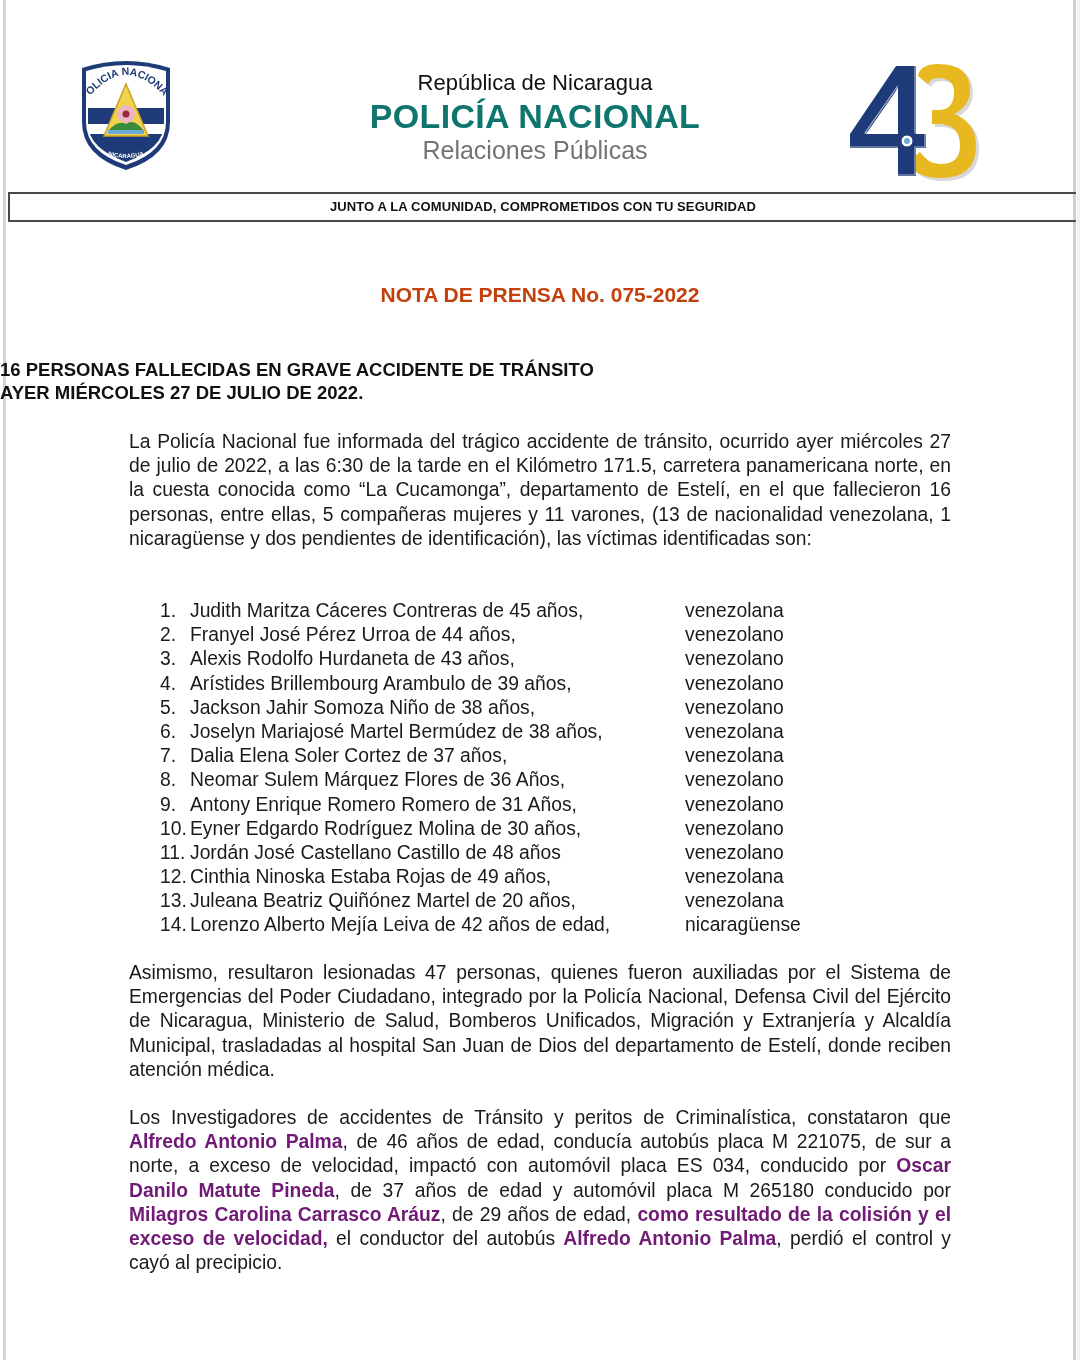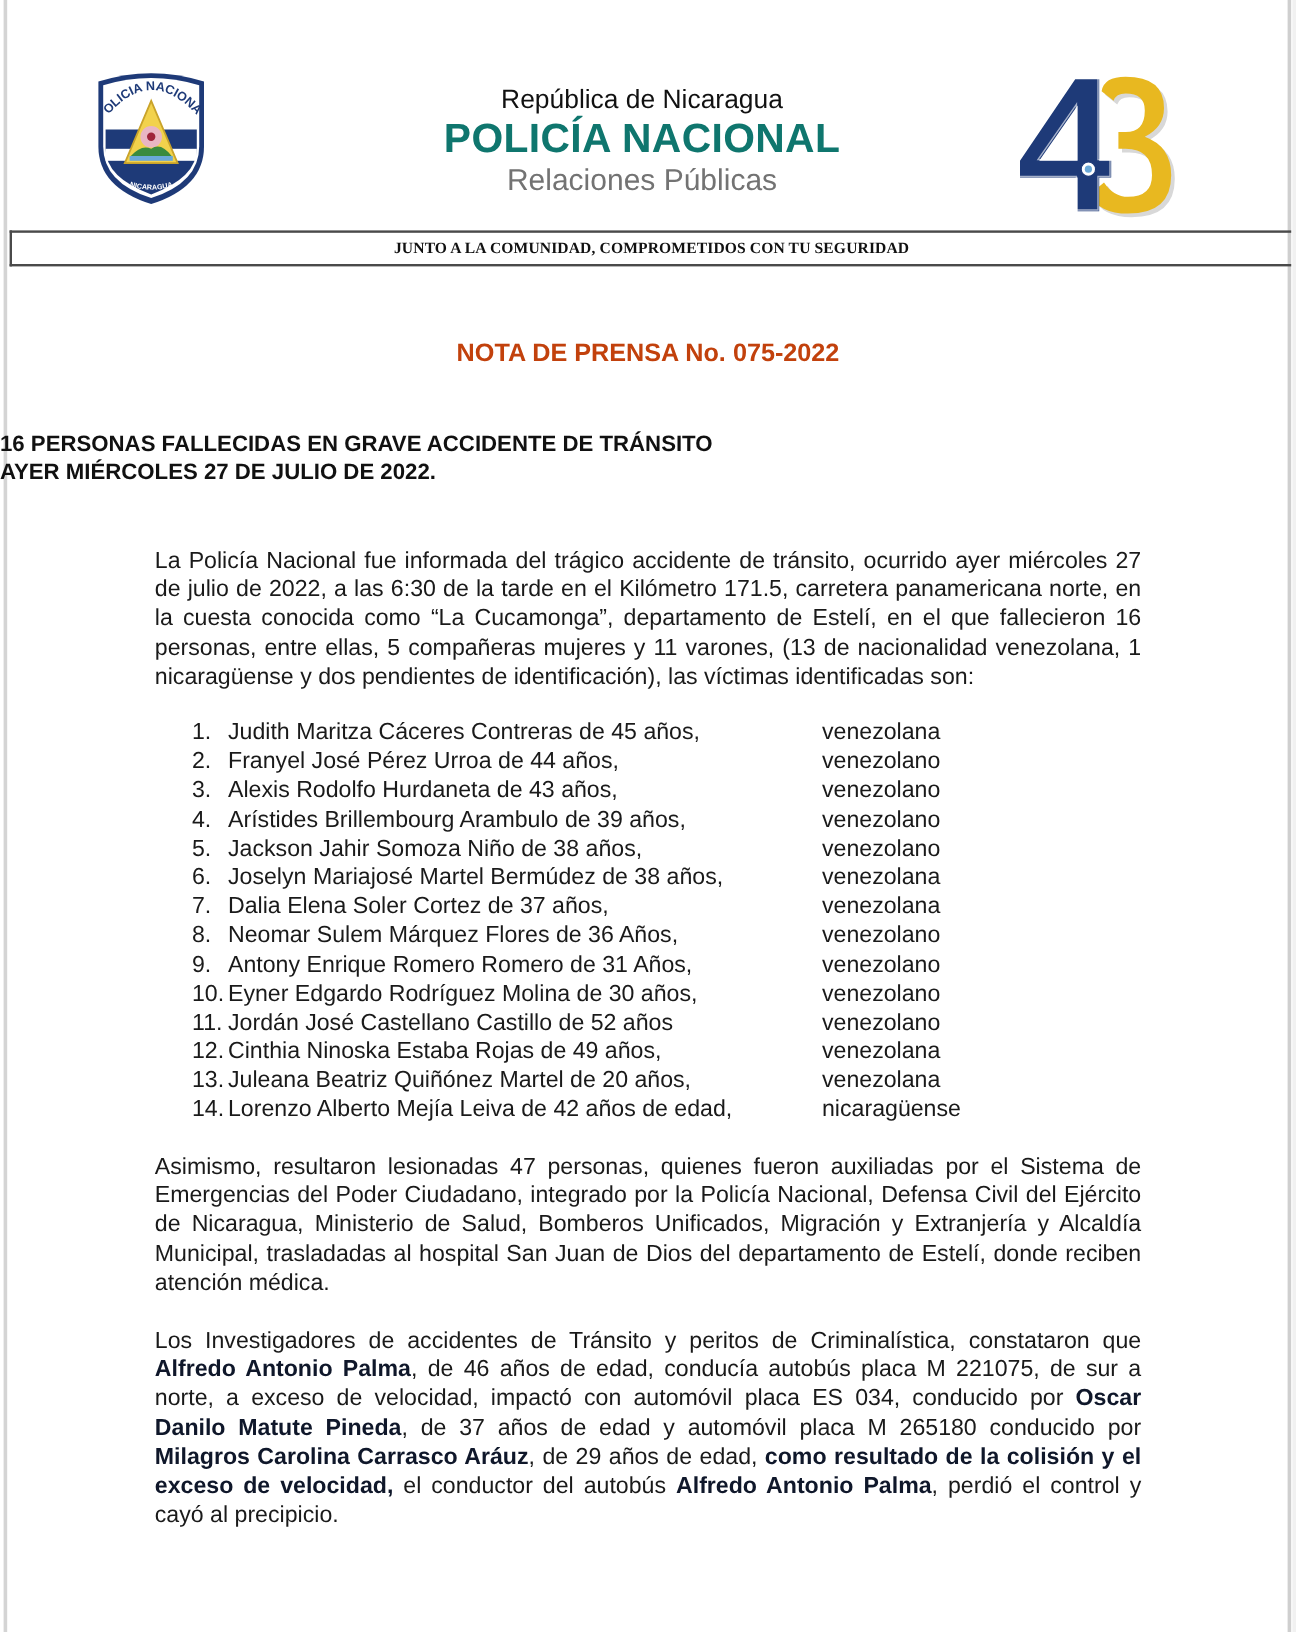--- a/index.html
+++ b/index.html
@@ -16,33 +16,32 @@
 
   .header-text { position: absolute; left: 330px; top: 70px; width: 410px; text-align: center; }
   .hdr-republic { font-size: 22px; line-height: 26px; color: #111; }
   .hdr-police { font-size: 34px; line-height: 40px; font-weight: bold; color: #0f766e; letter-spacing: 0.3px; }
   .hdr-rel { font-size: 25px; line-height: 28px; color: #737373; }
 
   .tagline-box {
     position: absolute; left: 8px; top: 192px; width: 1066px; height: 26px;
     border-top: 2px solid #4a4a4a; border-bottom: 2px solid #4a4a4a; border-left: 2px solid #4a4a4a;
     text-align: center;
-    font-family: Liberation Serif, serif;
   }
   .tagline { font-size: 13px; font-weight: bold; line-height: 26px; letter-spacing: 0.1px; color: #111; }
 
   .press-title { position: absolute; left: 0; width: 1080px; top: 282px; text-align: center;
     font-size: 21px; font-weight: bold; line-height: 26px; color: #c2410c; }
   .headline { position: absolute; left: 0; width: 1080px; top: 358px; 
     font-size: 18.5px; font-weight: bold; line-height: 23px; color: #111; }
 
   .para { position: absolute; left: 129px; width: 822px; font-size: 19.3px; line-height: 24.2px;
     text-align: justify; color: #1a1a1a; }
-  .para b { font-weight: bold; color: #0f172a; }
-  .p1 { top: 430px; margin-top: 26px; }
+  .para b { font-weight: bold; color: #701a75; }
+  .p1 { top: 430px; }
   .p2 { top: 961px; }
   .p3 { top: 1106px; }
 
   .victims { position: absolute; left: 160px; top: 599px; width: 720px; }
   .victim { display: flex; font-size: 19.3px; line-height: 24.2px; height: 24.2px; color: #1a1a1a; white-space: nowrap; }
   .v-num { width: 30px; }
   .v-name { width: 495px; }
   .v-nat { }
 </style>
 </head>
@@ -152,21 +151,21 @@
       <span class="v-name">Antony Enrique Romero Romero de 31 Años,</span>
       <span class="v-nat">venezolano</span>
     </div>
     <div class="victim">
       <span class="v-num">10.</span>
       <span class="v-name">Eyner Edgardo Rodríguez Molina de 30 años,</span>
       <span class="v-nat">venezolano</span>
     </div>
     <div class="victim">
       <span class="v-num">11.</span>
-      <span class="v-name">Jordán José Castellano Castillo de 52 años</span>
+      <span class="v-name">Jordán José Castellano Castillo de 48 años</span>
       <span class="v-nat">venezolano</span>
     </div>
     <div class="victim">
       <span class="v-num">12.</span>
       <span class="v-name">Cinthia Ninoska Estaba Rojas de 49 años,</span>
       <span class="v-nat">venezolana</span>
     </div>
     <div class="victim">
       <span class="v-num">13.</span>
       <span class="v-name">Juleana Beatriz Quiñónez Martel de 20 años,</span>

